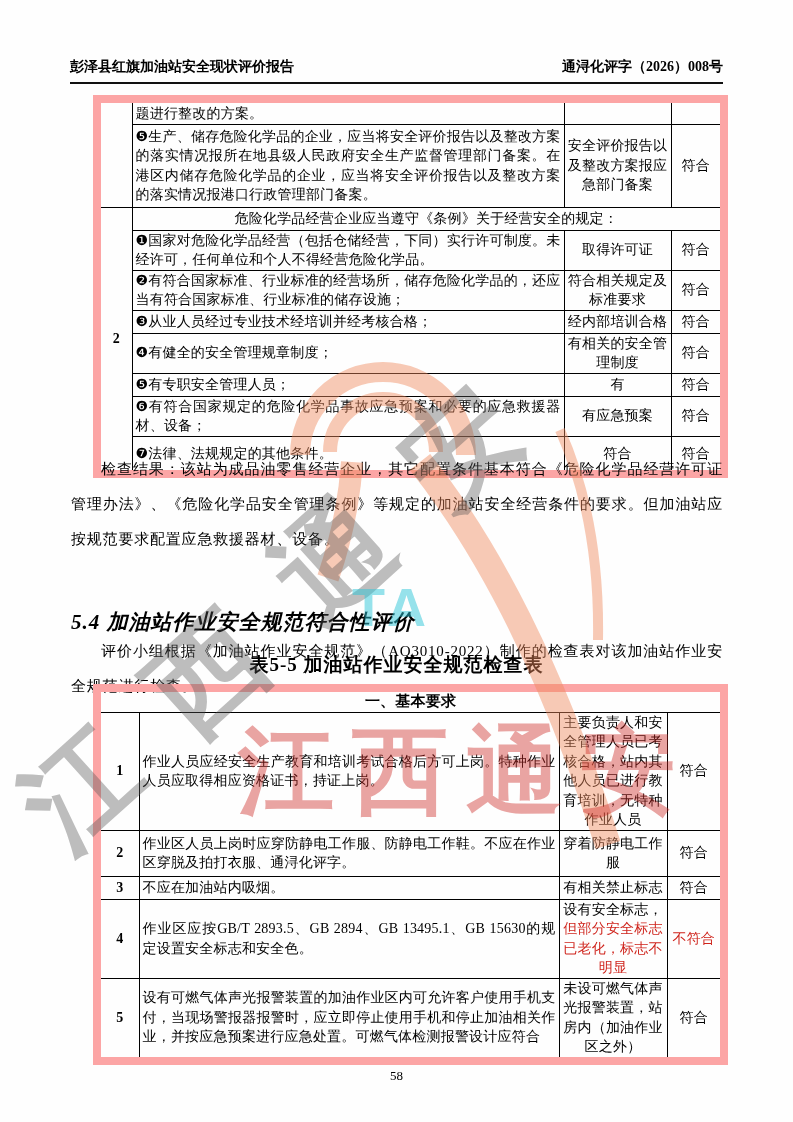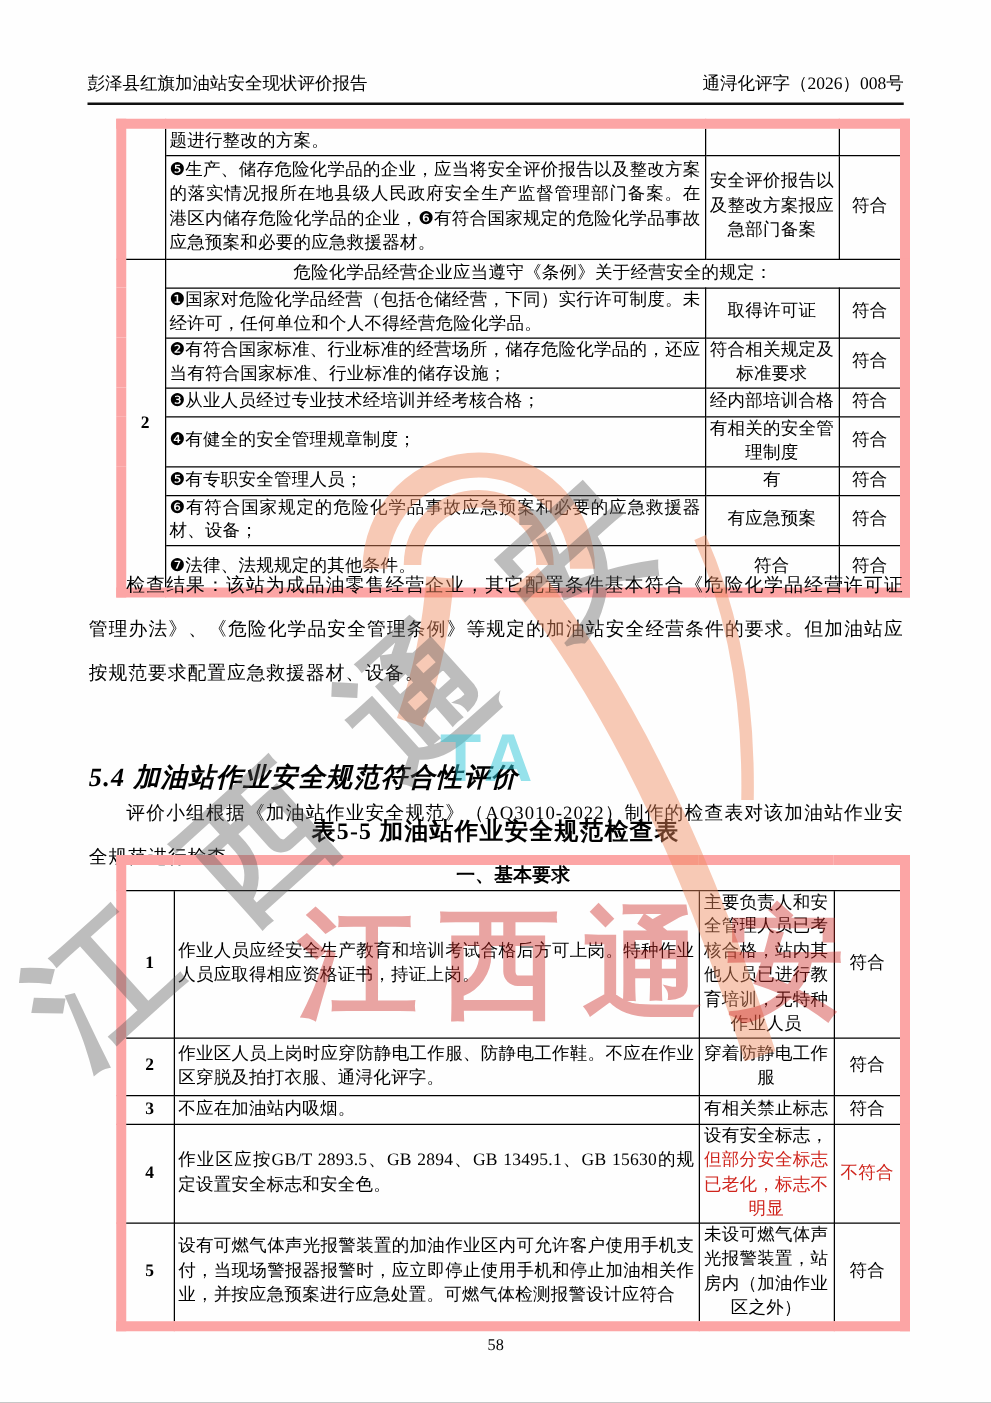--- a/index.html
+++ b/index.html
@@ -1,21 +1,21 @@
 <!DOCTYPE html>
 <html><head>
 <meta charset="utf-8">
 <style>
   html,body{margin:0;padding:0;background:#9a9a9a;}
   .page{position:relative;width:793px;height:1122px;margin:0 auto;background:#fefefe;
         overflow:hidden;font-family:"Liberation Serif","DejaVu Serif",serif;color:#000;}
 
   
   .page-header{position:absolute;left:70px;top:58px;width:653px;display:flex;
-        justify-content:space-between;align-items:flex-end;font-size:14px;font-weight:normal;
+        justify-content:space-between;align-items:flex-end;font-size:14px;font-weight:bold;
         padding-bottom:6px;border-bottom:2px solid #111;}
 
   
   table.doc-table{position:absolute;left:93px;border-collapse:collapse;table-layout:fixed;
         width:627px;border:8px solid #fca5a5;}
   .doc-table td{border:1px solid #000;font-size:14px;line-height:19.5px;padding:0 3px;
         vertical-align:middle;overflow:hidden;letter-spacing:0.2px;}
   .t1{top:95px;}
   .t2{top:684px;}
   .c-serial{text-align:center;font-weight:bold;font-size:15px;}
@@ -81,21 +81,21 @@
           <col style="width:53px">
         </colgroup>
       <tbody>
           <tr style="height:25px">
         <td class="c-serial" rowspan="2"></td>
         <td class="c-content">题进行整改的方案。</td>
         <td class="c-mid"></td>
         <td class="c-mid"></td>
       </tr>
       <tr style="height:83px">
-        <td class="c-content">❺生产、储存危险化学品的企业，应当将安全评价报告以及整改方案的落实情况报所在地县级人民政府安全生产监督管理部门备案。在港区内储存危险化学品的企业，❻有符合国家规定的危险化学品事故应急预案和必要的应急救援器材。</td>
+        <td class="c-content">❺生产、储存危险化学品的企业，应当将安全评价报告以及整改方案的落实情况报所在地县级人民政府安全生产监督管理部门备案。在港区内储存危险化学品的企业，应当将安全评价报告以及整改方案的落实情况报港口行政管理部门备案。</td>
         <td class="c-mid">安全评价报告以及整改方案报应急部门备案</td>
         <td class="c-mid">符合</td>
       </tr>
       <tr style="height:23px">
         <td class="c-serial" rowspan="8">2</td>
         <td class="c-span" colspan="3">危险化学品经营企业应当遵守《条例》关于经营安全的规定：</td>
       </tr>
       <tr style="height:40px">
         <td class="c-content">❶国家对危险化学品经营（包括仓储经营，下同）实行许可制度。未经许可，任何单位和个人不得经营危险化学品。</td>
         <td class="c-mid">取得许可证</td>

